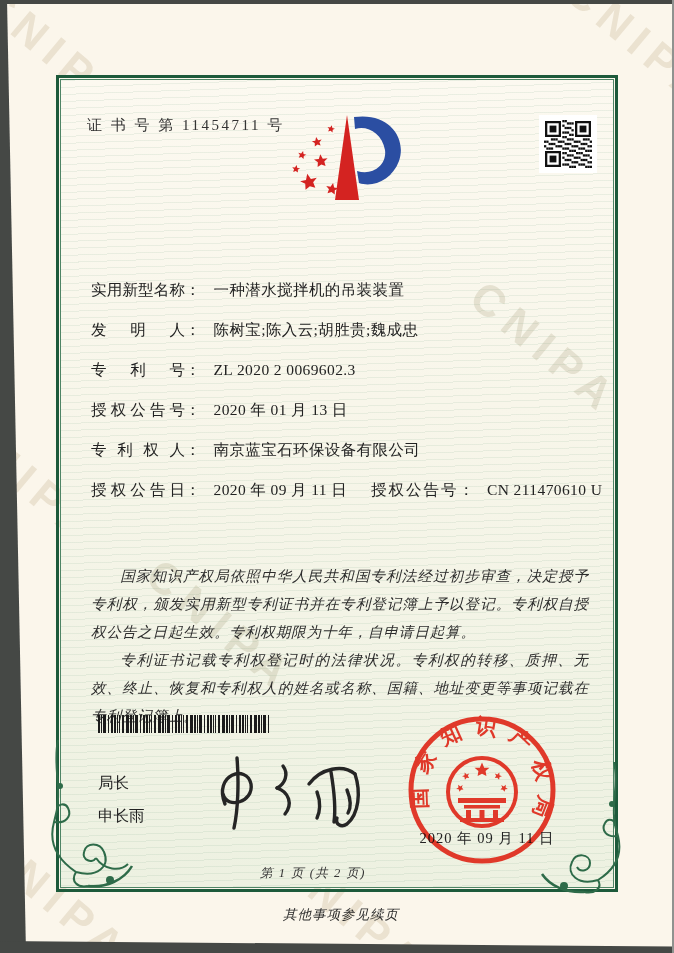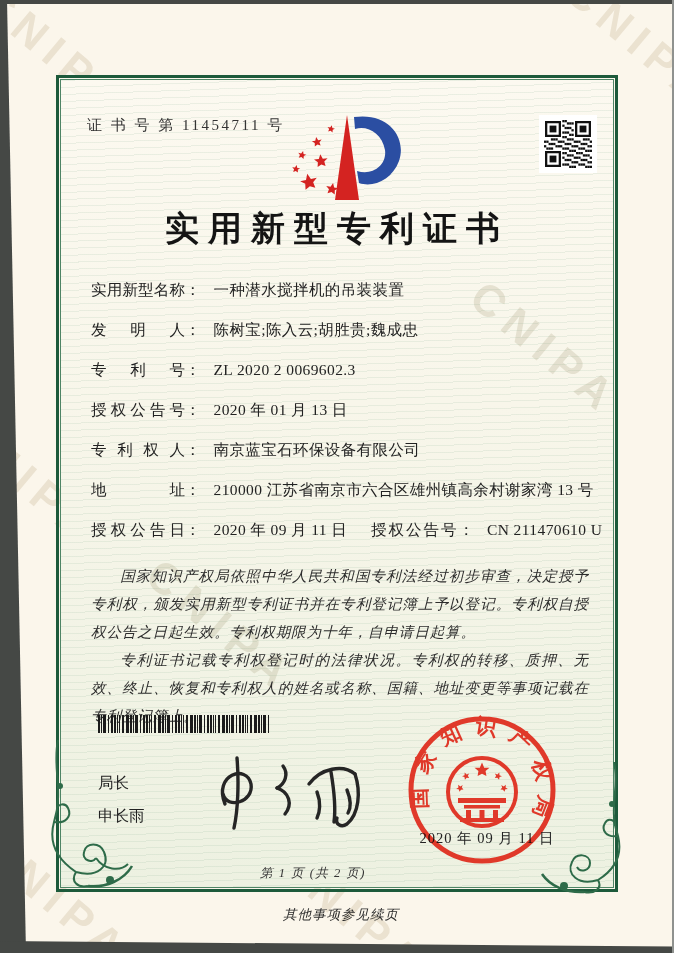--- a/index.html
+++ b/index.html
@@ -216,40 +216,36 @@
               <path d="M1,1 h16 v16 h-16 Z M3.3,3.3 v11.4 h11.4 v-11.4 Z" fill-rule="evenodd"></path>
               <rect x="5.6" y="5.6" width="6.8" height="6.8"></rect>
               <path d="M31,1 h16 v16 h-16 Z M33.3,3.3 v11.4 h11.4 v-11.4 Z" fill-rule="evenodd"></path>
               <rect x="35.6" y="5.6" width="6.8" height="6.8"></rect>
               <path d="M1,31 h16 v16 h-16 Z M3.3,33.3 v11.4 h11.4 v-11.4 Z" fill-rule="evenodd"></path>
               <rect x="5.6" y="35.6" width="6.8" height="6.8"></rect>
             </g>
           </svg>
         </div>
 
-        <div class="title">实用新型专利证书</div>
 
         <div class="rows">
           <div class="row">
             <span class="lbl">实用新型名称</span><span class="colon">：</span><span class="val">一种潜水搅拌机的吊装装置</span>
           </div>
           <div class="row">
             <span class="lbl">发明人</span><span class="colon">：</span><span class="val">陈树宝;陈入云;胡胜贵;魏成忠</span>
           </div>
           <div class="row">
             <span class="lbl">专利号</span><span class="colon">：</span><span class="val">ZL 2020 2 0069602.3</span>
           </div>
           <div class="row">
             <span class="lbl">授权公告号</span><span class="colon">：</span><span class="val">2020 年 01 月 13 日</span>
           </div>
           <div class="row">
             <span class="lbl">专利权人</span><span class="colon">：</span><span class="val">南京蓝宝石环保设备有限公司</span>
-          </div>
-          <div class="row">
-            <span class="lbl">地址</span><span class="colon">：</span><span class="val">210000 江苏省南京市六合区雄州镇高余村谢家湾 13 号</span>
           </div>
           <div class="row">
             <span class="lbl">授权公告日</span><span class="colon">：</span><span class="val">2020 年 09 月 11 日</span>
             <span class="grant2">
               <span class="lbl2">授权公告号</span><span class="colon">：</span><span class="val">CN 211470610 U</span>
             </span>
           </div>
         </div>
 
         <div class="paras">

